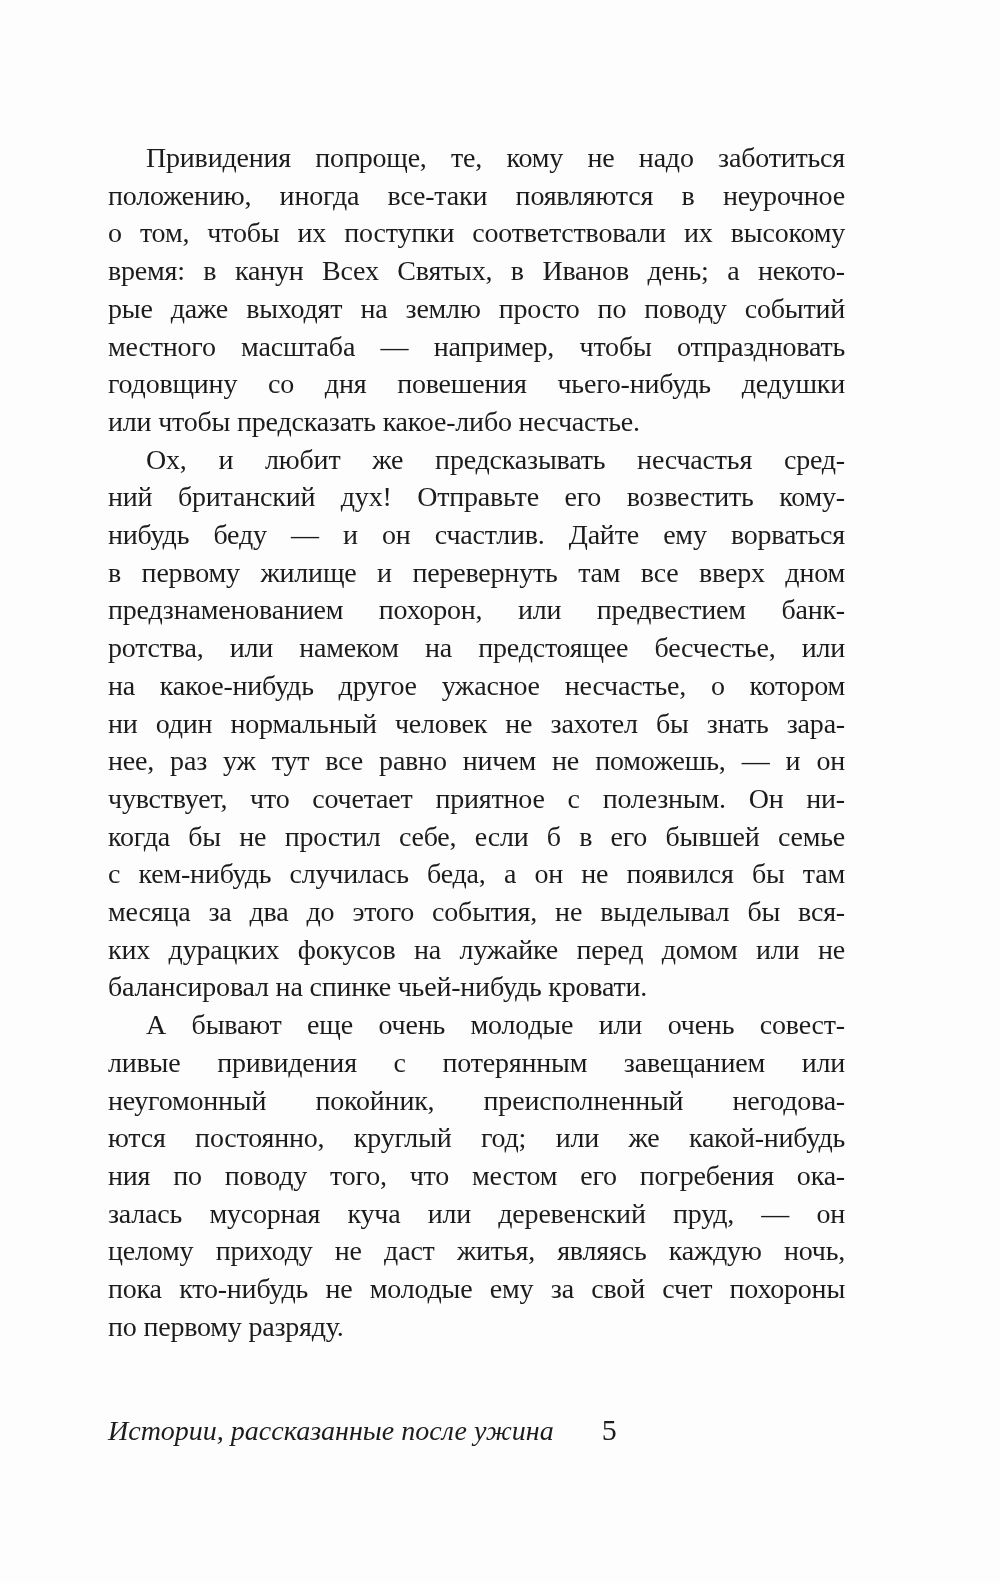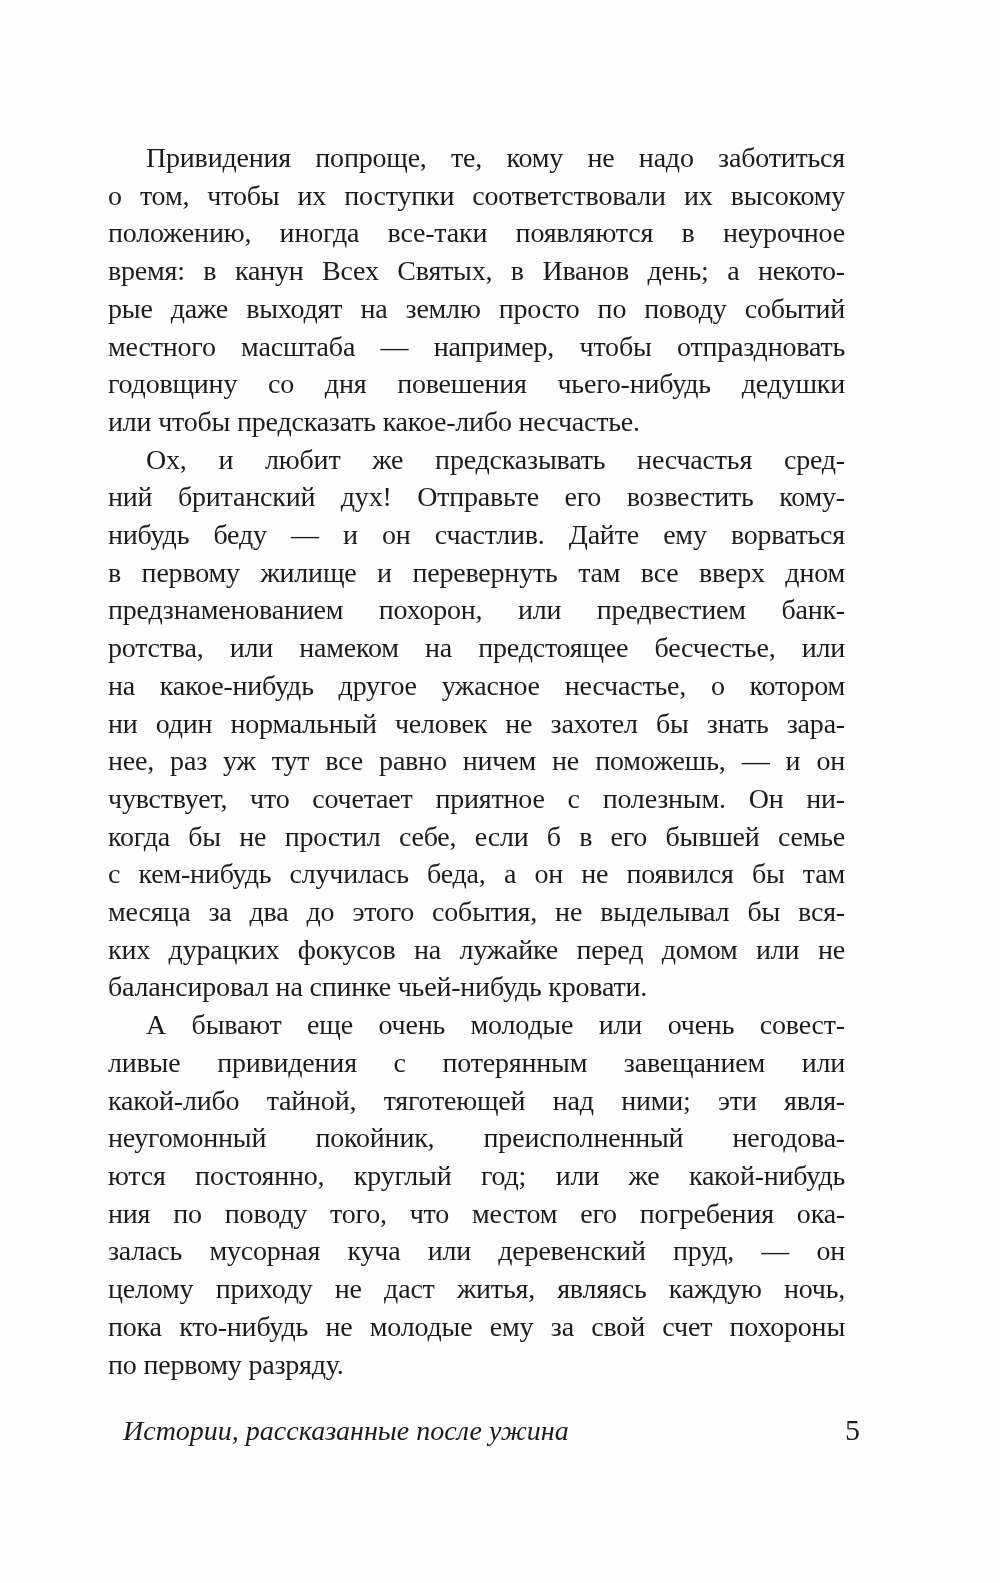--- a/index.html
+++ b/index.html
@@ -35,46 +35,46 @@
     white-space: normal;
   }
   .line.first {
     text-indent: 38px;
   }
   .line.last {
     text-align-last: left;
   }
   .footer {
     position: absolute;
-    left: 123px;
+    left: 108px;
     top: 1412px;
     width: 737px;
     display: flex;
-    justify-content: space-between;
     align-items: baseline;
     font-size: 28px;
     line-height: 36px;
+    gap: 48px;
   }
   .running-title {
     font-style: italic;
   }
   .page-number {
     font-style: normal;
     font-size: 30px;
   }
 </style>
 </head>
 <body>
 
 <div class="page">
   <div class="text-block" id="text-block">
       <div class="paragraph">
         <div class="line first">Привидения попроще, те, кому не надо заботиться</div>
+        <div class="line">положению, иногда все-таки появляются в неурочное</div>
         <div class="line">о том, чтобы их поступки соответствовали их высокому</div>
-        <div class="line">положению, иногда все-таки появляются в неурочное</div>
         <div class="line">время: в канун Всех Святых, в Иванов день; а некото-</div>
         <div class="line">рые даже выходят на землю просто по поводу событий</div>
         <div class="line">местного масштаба — например, чтобы отпраздновать</div>
         <div class="line">годовщину со дня повешения чьего-нибудь дедушки</div>
         <div class="line last">или чтобы предсказать какое-либо несчастье.</div>
       </div>
       <div class="paragraph">
         <div class="line first">Ох, и любит же предсказывать несчастья сред-</div>
         <div class="line">ний британский дух! Отправьте его возвестить кому-</div>
         <div class="line">нибудь беду — и он счастлив. Дайте ему ворваться</div>
@@ -87,21 +87,20 @@
         <div class="line">чувствует, что сочетает приятное с полезным. Он ни-</div>
         <div class="line">когда бы не простил себе, если б в его бывшей семье</div>
         <div class="line">с кем-нибудь случилась беда, а он не появился бы там</div>
         <div class="line">месяца за два до этого события, не выделывал бы вся-</div>
         <div class="line">ких дурацких фокусов на лужайке перед домом или не</div>
         <div class="line last">балансировал на спинке чьей-нибудь кровати.</div>
       </div>
       <div class="paragraph">
         <div class="line first">А бывают еще очень молодые или очень совест-</div>
         <div class="line">ливые привидения с потерянным завещанием или</div>
-        <div class="line">какой-либо тайной, тяготеющей над ними; эти явля-</div>
         <div class="line">неугомонный покойник, преисполненный негодова-</div>
         <div class="line">ются постоянно, круглый год; или же какой-нибудь</div>
         <div class="line">ния по поводу того, что местом его погребения ока-</div>
         <div class="line">залась мусорная куча или деревенский пруд, — он</div>
         <div class="line">целому приходу не даст житья, являясь каждую ночь,</div>
         <div class="line">пока кто-нибудь не молодые ему за свой счет похороны</div>
         <div class="line last">по первому разряду.</div>
       </div>
     </div>
   <div class="footer">

